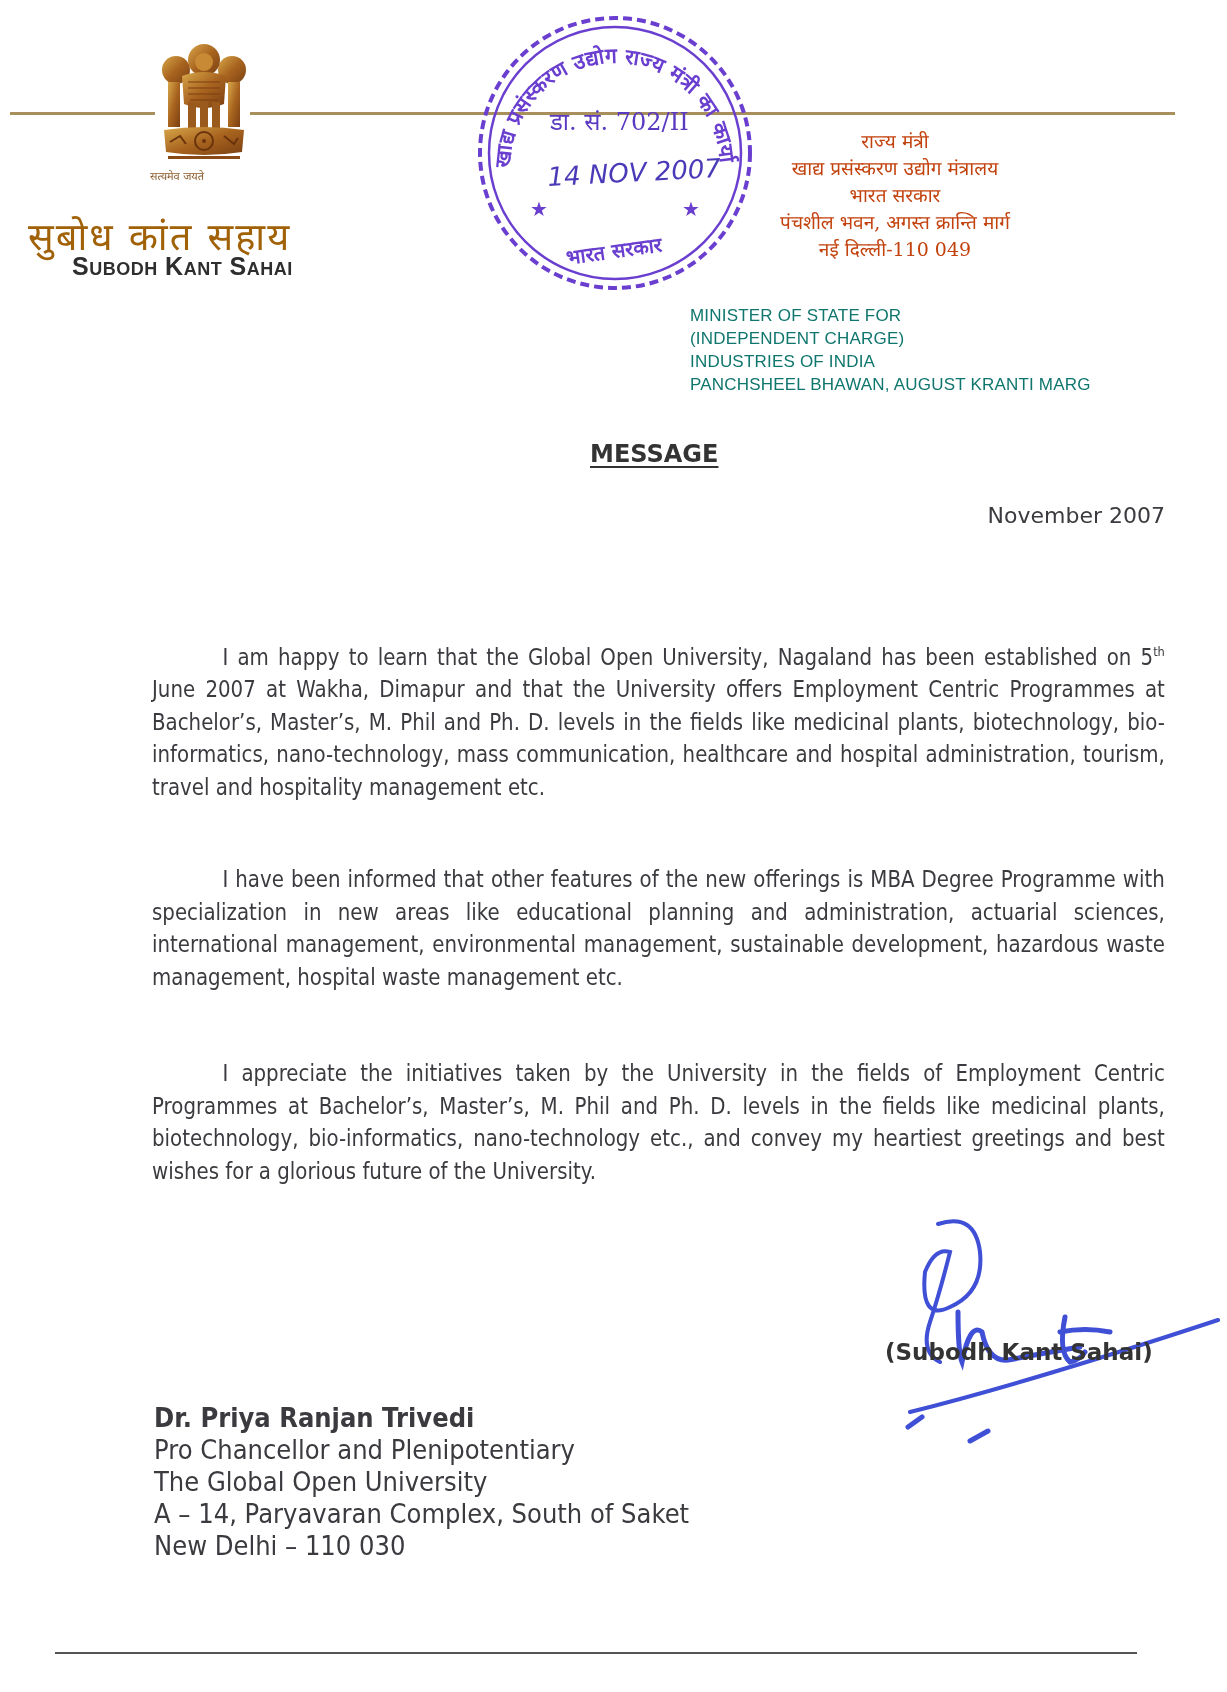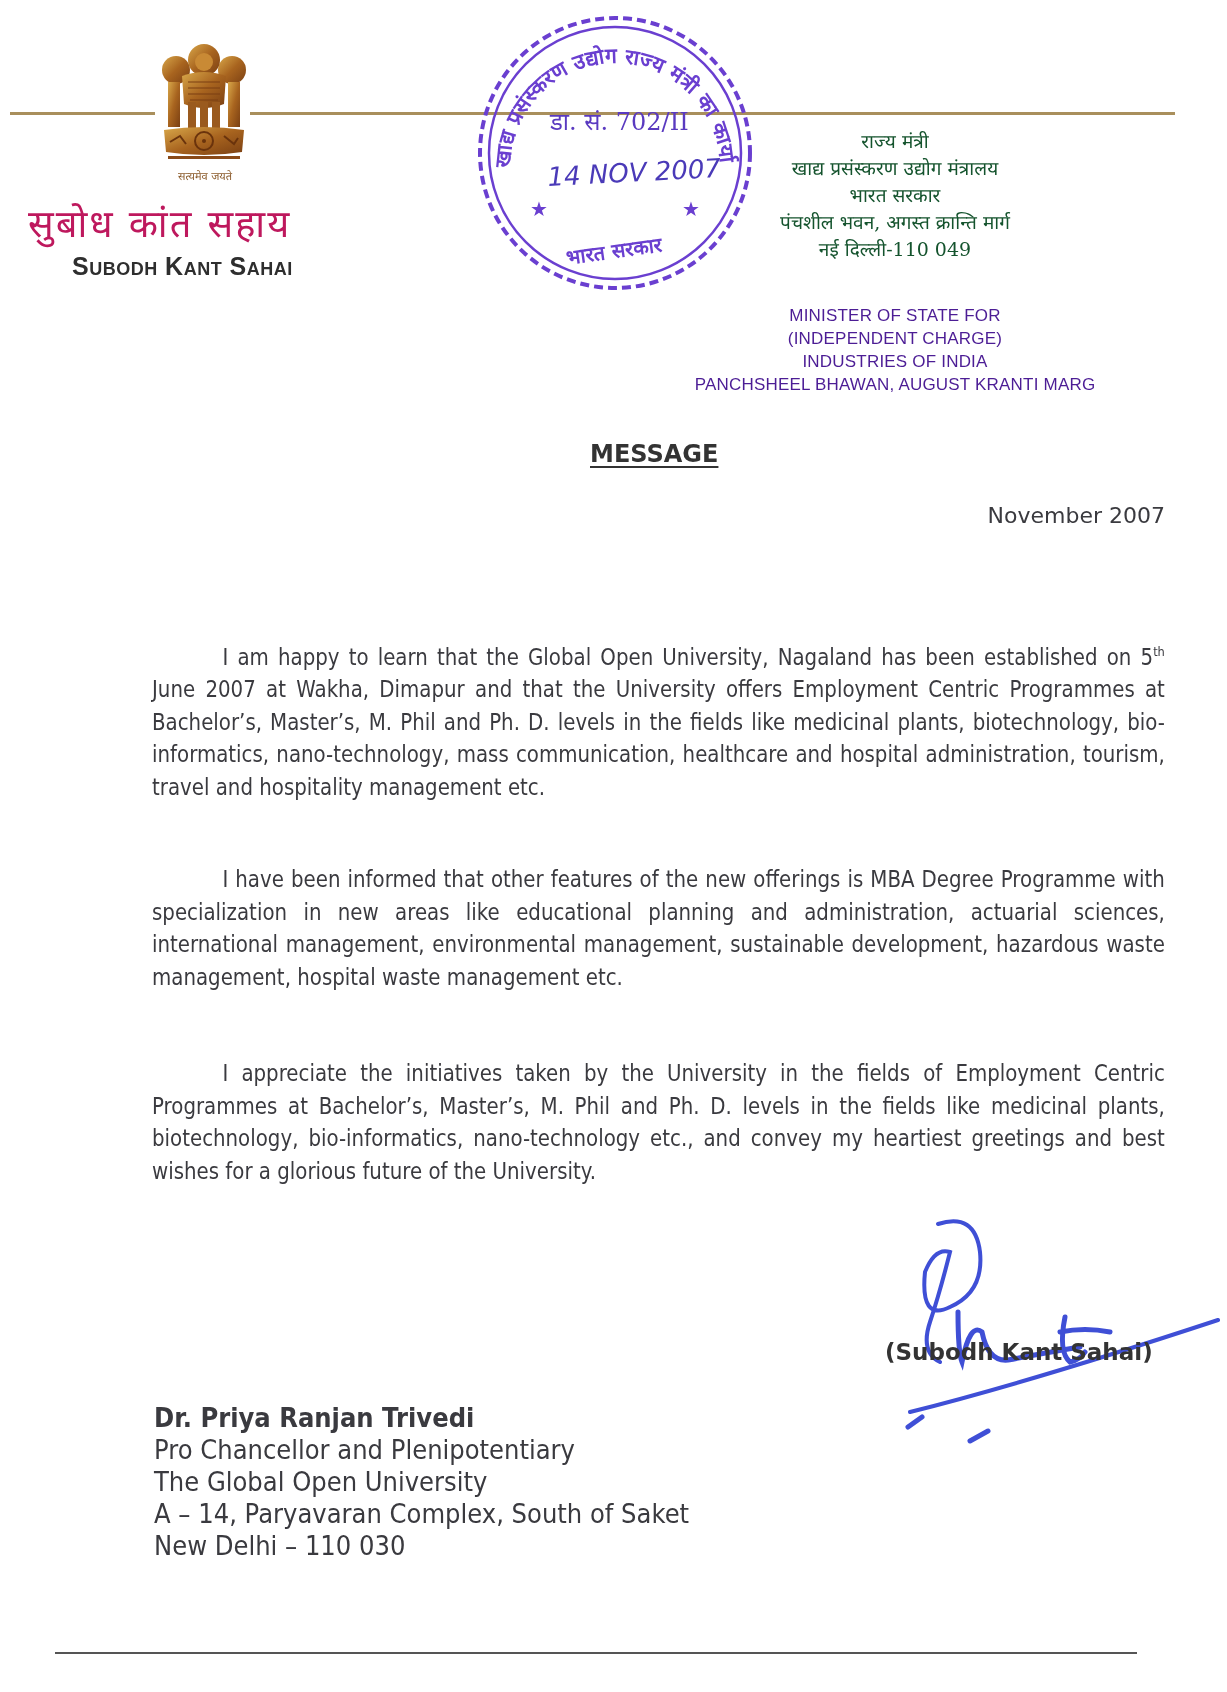--- a/index.html
+++ b/index.html
@@ -4,31 +4,31 @@
 <style>
   html, body { margin: 0; padding: 0; }
   body {
     width: 1227px; height: 1692px; position: relative; overflow: hidden;
     background: #ffffff; color: #3a3a3f;
     font-family: "DejaVu Sans", sans-serif;
   }
   .abs { position: absolute; }
   .gold-line { position: absolute; height: 3px; background: #a98f5c; }
   .emblem { position: absolute; left: 158px; top: 32px; width: 92px; height: 150px; }
-  .emblem-motto { position: absolute; left: 150px; top: 168px; width: 110px; text-align: center;
+  .emblem-motto { position: absolute; left: 150px; top: 168px; width: 110px; 
     font-family: "DejaVu Serif", serif; font-size: 11px; color: #8a5a2a; }
-  .hindi-name { position: absolute; left: 28px; top: 196px; font-family: "DejaVu Serif", serif;
-    font-size: 38px; color: #be185d; letter-spacing: 2px; }
+  .hindi-name { position: absolute; left: 28px; top: 209px; font-family: "DejaVu Serif", serif;
+    font-size: 38px; color: #a16207; letter-spacing: 2px; }
   .eng-name { position: absolute; left: 72px; top: 252px; font-family: "Liberation Sans", sans-serif;
     font-size: 25px; font-weight: bold; color: #2e2e2e; font-variant: small-caps; letter-spacing: 0.5px; }
   .stamp { position: absolute; left: 470px; top: 8px; width: 290px; height: 290px; }
   .ministry-hi { position: absolute; left: 735px; top: 128px; width: 320px; text-align: center;
-    font-family: "DejaVu Serif", serif; font-size: 19px; line-height: 27px; color: #14532d; }
-  .ministry-en { position: absolute; left: 690px; top: 304px; width: 410px; text-align: center;
-    font-family: "Liberation Sans", sans-serif; font-size: 17px; line-height: 23px; color: #4c1d95; letter-spacing: 0.2px; }
+    font-family: "DejaVu Serif", serif; font-size: 19px; line-height: 27px; color: #c2410c; }
+  .ministry-en { position: absolute; left: 690px; top: 304px; width: 410px; text-align: left;
+    font-family: "Liberation Sans", sans-serif; font-size: 17px; line-height: 23px; color: #0f766e; letter-spacing: 0.2px; }
   .message-title { position: absolute; left: 590px; top: 440px; font-family: "DejaVu Sans", sans-serif;
     font-size: 24px; font-weight: bold; color: #333; text-decoration: underline; text-underline-offset: 4px; }
   .date { position: absolute; right: 62px; top: 503px; font-family: "DejaVu Sans", sans-serif;
     font-size: 22px; color: #3a3a3f; text-align: right; }
   .body-text { position: absolute; left: 152px; width: 1013px;
     font-family: "DejaVu Sans", sans-serif; font-size: 22.5px; line-height: 32.6px;
     text-align: justify; color: #3a3a3f; transform: scaleX(0.88); transform-origin: left top; }
   .body-text p { margin: 0; text-indent: 80px; width: 1151px; }
   .signature { position: absolute; left: 880px; top: 1212px; width: 340px; height: 220px; }
   .sig-name { position: absolute; left: 885px; top: 1339px; font-family: "DejaVu Sans", sans-serif;

